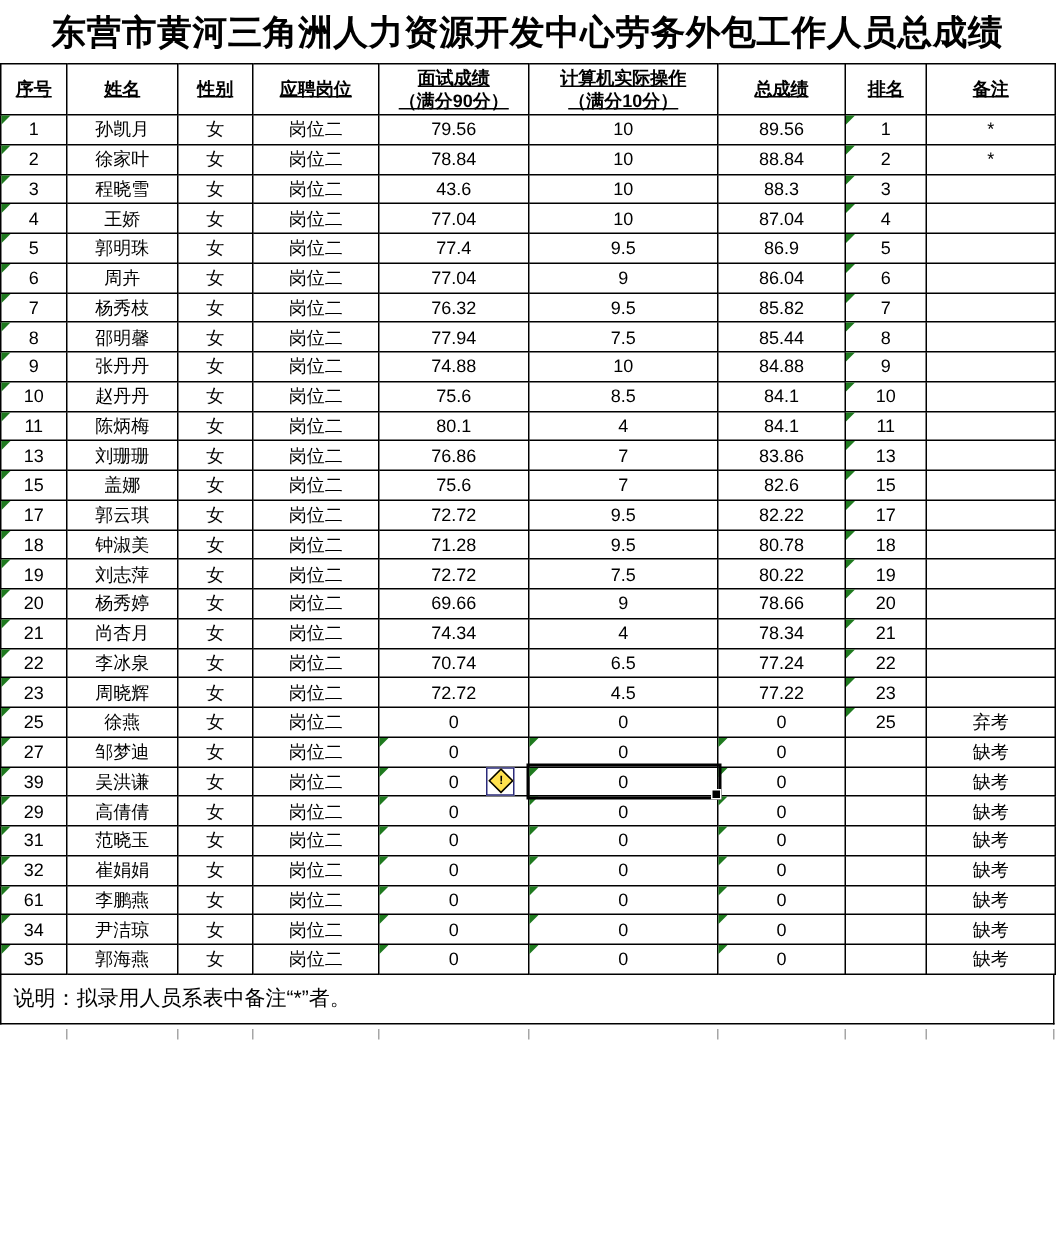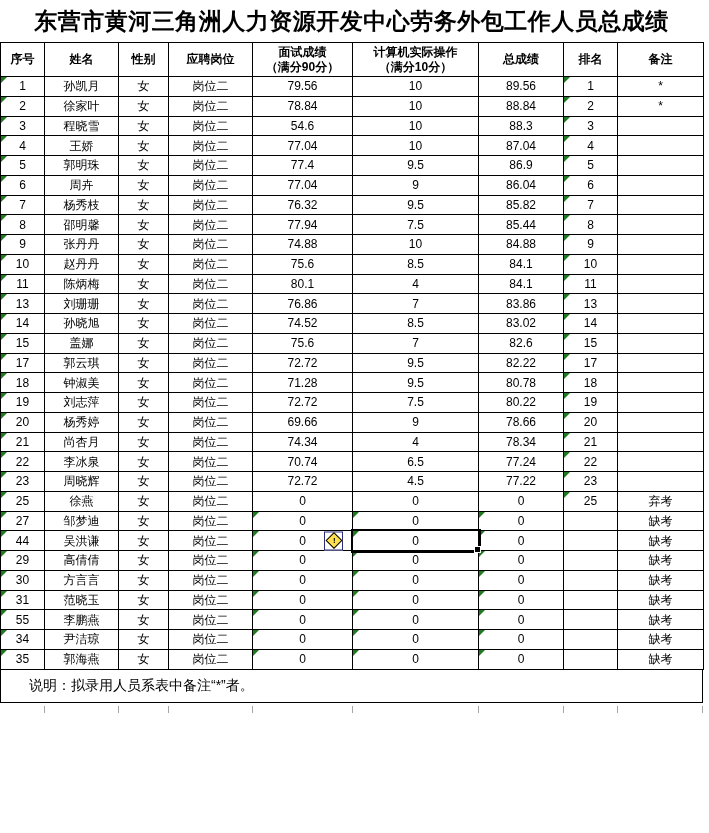--- a/index.html
+++ b/index.html
@@ -1,42 +1,42 @@
 <!DOCTYPE html>
 <html><head>
 <meta charset="utf-8">
 <style>
   html,body{margin:0;padding:0;background:#fff;}
   body{width:709px;height:833px;position:relative;overflow:hidden;
        font-family:"Liberation Sans","DejaVu Sans",sans-serif;color:#000;}
   .sheet{width:703px;}
   .title{height:42px;display:flex;align-items:center;justify-content:center;
          font-size:23px;font-weight:bold;letter-spacing:0.5px;white-space:nowrap;}
-  table{border-collapse:collapse;table-layout:fixed;width:703px;}
+  table{border-collapse:collapse;table-layout:fixed;width:703px;text-decoration:underline;}
   th,td{border:1px solid #000;padding:0;text-align:center;vertical-align:middle;
         position:relative;overflow:visible;}
   th{height:33px;font-size:12px;font-weight:bold;line-height:1.25;white-space:pre-line;}
   td{height:18.75px;font-size:12px;line-height:1;}
   td .cv{display:inline-block;}
   
   .tri::before{content:'';position:absolute;top:0;left:0;width:0;height:0;
                border-top:6px solid #1f7a1f;border-right:6px solid transparent;z-index:2;}
   
   .selected{outline:2px solid #000;outline-offset:0;z-index:3;}
   .selected::after{content:'';position:absolute;right:-3px;bottom:-3px;width:5px;height:5px;
                    background:#000;border:1px solid #fff;z-index:4;}
   
   .err-btn{position:absolute;top:50%;transform:translateY(-50%);right:9px;width:19px;height:19px;
            background:#fff;border:1px solid #2b2b7a;display:flex;align-items:center;
            justify-content:center;box-sizing:border-box;z-index:5;}
   .err-diamond{width:10px;height:10px;background:#ffe14d;border:1px solid #000;
                transform:rotate(45deg);display:flex;align-items:center;justify-content:center;}
   .err-mark{transform:rotate(-45deg);font-size:8px;font-weight:bold;line-height:1;color:#000;}
   .footer{height:33px;border:1px solid #000;border-top:none;display:flex;align-items:center;
-          font-size:14px;padding-left:28px;box-sizing:border-box;}
+          font-size:14px;padding-left:8px;box-sizing:border-box;}
   .tickbar{position:relative;height:11px;}
   .tickbar .tick{position:absolute;top:3px;width:1px;height:7px;background:#a6a6a6;}
 </style>
 </head>
 <body>
 
 <div class="sheet">
 
   <div class="title">东营市黄河三角洲人力资源开发中心劳务外包工作人员总成绩</div>
 
@@ -88,21 +88,21 @@
       <td><span class="cv">10</span></td>
       <td><span class="cv">88.84</span></td>
       <td class="tri"><span class="cv">2</span></td>
       <td><span class="cv">*</span></td>
     </tr>
         <tr class="data-row">
       <td class="tri"><span class="cv">3</span></td>
       <td><span class="cv">程晓雪</span></td>
       <td><span class="cv">女</span></td>
       <td><span class="cv">岗位二</span></td>
-      <td><span class="cv">54.6</span></td>
+      <td><span class="cv">43.6</span></td>
       <td><span class="cv">10</span></td>
       <td><span class="cv">88.3</span></td>
       <td class="tri"><span class="cv">3</span></td>
       <td><span class="cv"></span></td>
     </tr>
         <tr class="data-row">
       <td class="tri"><span class="cv">4</span></td>
       <td><span class="cv">王娇</span></td>
       <td><span class="cv">女</span></td>
       <td><span class="cv">岗位二</span></td>
@@ -191,31 +191,20 @@
     </tr>
         <tr class="data-row">
       <td class="tri"><span class="cv">13</span></td>
       <td><span class="cv">刘珊珊</span></td>
       <td><span class="cv">女</span></td>
       <td><span class="cv">岗位二</span></td>
       <td><span class="cv">76.86</span></td>
       <td><span class="cv">7</span></td>
       <td><span class="cv">83.86</span></td>
       <td class="tri"><span class="cv">13</span></td>
-      <td><span class="cv"></span></td>
-    </tr>
-        <tr class="data-row">
-      <td class="tri"><span class="cv">14</span></td>
-      <td><span class="cv">孙晓旭</span></td>
-      <td><span class="cv">女</span></td>
-      <td><span class="cv">岗位二</span></td>
-      <td><span class="cv">74.52</span></td>
-      <td><span class="cv">8.5</span></td>
-      <td><span class="cv">83.02</span></td>
-      <td class="tri"><span class="cv">14</span></td>
       <td><span class="cv"></span></td>
     </tr>
         <tr class="data-row">
       <td class="tri"><span class="cv">15</span></td>
       <td><span class="cv">盖娜</span></td>
       <td><span class="cv">女</span></td>
       <td><span class="cv">岗位二</span></td>
       <td><span class="cv">75.6</span></td>
       <td><span class="cv">7</span></td>
       <td><span class="cv">82.6</span></td>
@@ -315,21 +304,21 @@
       <td><span class="cv">邹梦迪</span></td>
       <td><span class="cv">女</span></td>
       <td><span class="cv">岗位二</span></td>
       <td class="tri"><span class="cv">0</span></td>
       <td class="tri"><span class="cv">0</span></td>
       <td class="tri"><span class="cv">0</span></td>
       <td><span class="cv"></span></td>
       <td><span class="cv">缺考</span></td>
     </tr>
         <tr class="data-row">
-      <td class="tri"><span class="cv">44</span></td>
+      <td class="tri"><span class="cv">39</span></td>
       <td><span class="cv">吴洪谦</span></td>
       <td><span class="cv">女</span></td>
       <td><span class="cv">岗位二</span></td>
       <td class="tri"><span class="cv">0</span><span class="err-btn">
               <span class="err-diamond">
                 <span class="err-mark">!</span>
               </span>
             </span></td>
       <td class="tri selected"><span class="cv">0</span></td>
       <td class="tri"><span class="cv">0</span></td>
@@ -341,43 +330,43 @@
       <td><span class="cv">高倩倩</span></td>
       <td><span class="cv">女</span></td>
       <td><span class="cv">岗位二</span></td>
       <td class="tri"><span class="cv">0</span></td>
       <td class="tri"><span class="cv">0</span></td>
       <td class="tri"><span class="cv">0</span></td>
       <td><span class="cv"></span></td>
       <td><span class="cv">缺考</span></td>
     </tr>
         <tr class="data-row">
-      <td class="tri"><span class="cv">30</span></td>
-      <td><span class="cv">方言言</span></td>
-      <td><span class="cv">女</span></td>
-      <td><span class="cv">岗位二</span></td>
-      <td class="tri"><span class="cv">0</span></td>
-      <td class="tri"><span class="cv">0</span></td>
-      <td class="tri"><span class="cv">0</span></td>
-      <td><span class="cv"></span></td>
-      <td><span class="cv">缺考</span></td>
-    </tr>
-        <tr class="data-row">
       <td class="tri"><span class="cv">31</span></td>
       <td><span class="cv">范晓玉</span></td>
       <td><span class="cv">女</span></td>
       <td><span class="cv">岗位二</span></td>
       <td class="tri"><span class="cv">0</span></td>
       <td class="tri"><span class="cv">0</span></td>
       <td class="tri"><span class="cv">0</span></td>
       <td><span class="cv"></span></td>
       <td><span class="cv">缺考</span></td>
     </tr>
         <tr class="data-row">
-      <td class="tri"><span class="cv">55</span></td>
+      <td class="tri"><span class="cv">32</span></td>
+      <td><span class="cv">崔娟娟</span></td>
+      <td><span class="cv">女</span></td>
+      <td><span class="cv">岗位二</span></td>
+      <td class="tri"><span class="cv">0</span></td>
+      <td class="tri"><span class="cv">0</span></td>
+      <td class="tri"><span class="cv">0</span></td>
+      <td><span class="cv"></span></td>
+      <td><span class="cv">缺考</span></td>
+    </tr>
+        <tr class="data-row">
+      <td class="tri"><span class="cv">61</span></td>
       <td><span class="cv">李鹏燕</span></td>
       <td><span class="cv">女</span></td>
       <td><span class="cv">岗位二</span></td>
       <td class="tri"><span class="cv">0</span></td>
       <td class="tri"><span class="cv">0</span></td>
       <td class="tri"><span class="cv">0</span></td>
       <td><span class="cv"></span></td>
       <td><span class="cv">缺考</span></td>
     </tr>
         <tr class="data-row">

